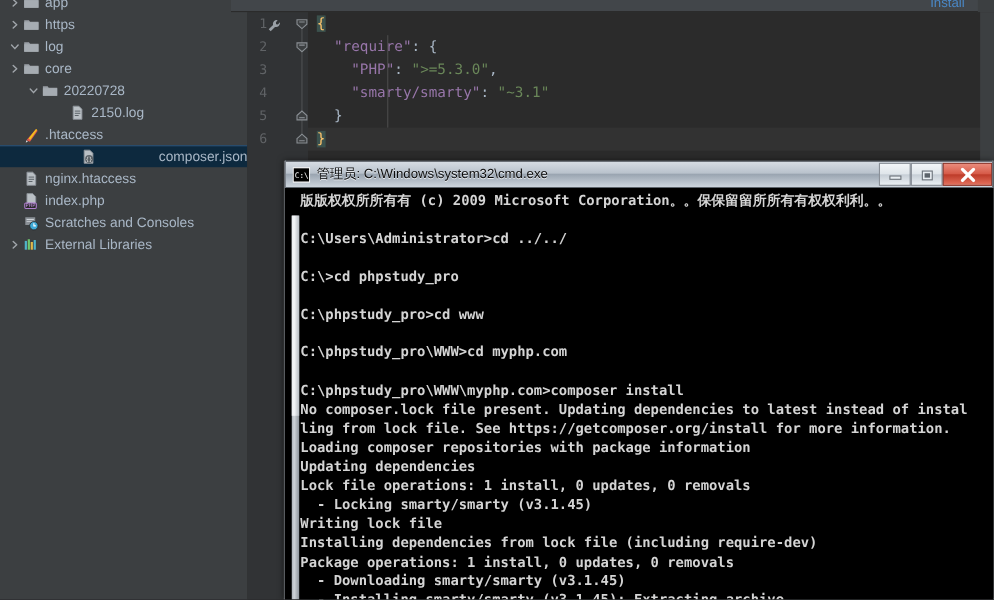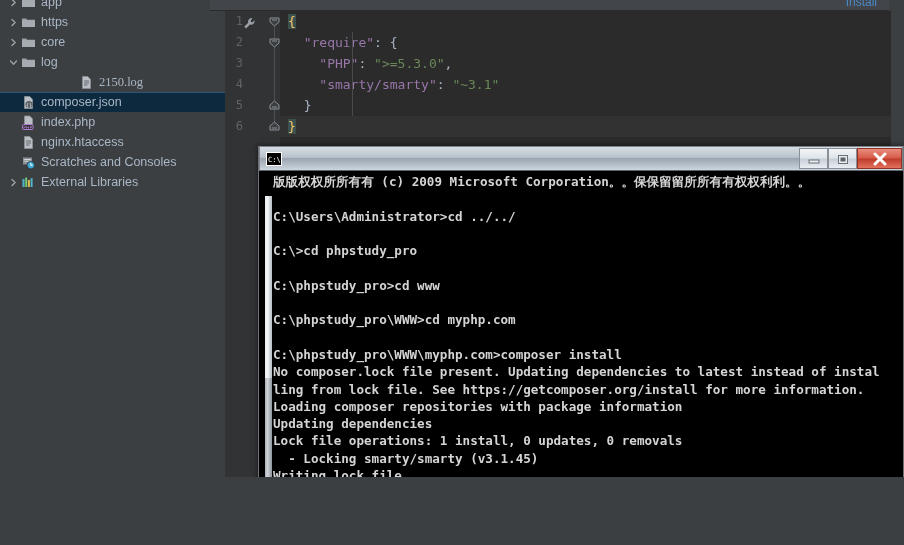--- a/index.html
+++ b/index.html
@@ -2,21 +2,21 @@
 <html><head>
 <meta charset="utf-8">
 <style>
   * { box-sizing: border-box; margin: 0; padding: 0; }
   html, body {
     width: 904px; height: 545px;
     overflow: hidden;
     background: #3c3f41;
     font-family: "DejaVu Sans", sans-serif;
   }
-  #root { position: relative; width: 904px; height: 477px; overflow: hidden; }
+  #root { position: relative; width: 904px; height: 545px; overflow: hidden; }
 
   
   .ide-topbar {
     position: absolute; left: 210px; top: 0; width: 679px; height: 11px;
     background: #42464a; border-bottom: 1px solid #2b2b2b;
   }
   .install-link {
     position: absolute; right: 12px; top: -5px;
     color: #4a88c7; font-size: 12px; font-family: "Liberation Sans", sans-serif;
     white-space: nowrap;
@@ -26,38 +26,38 @@
   .sidebar {
     position: absolute; left: 0; top: 0; width: 225px; height: 545px;
     background: #3c3f41; overflow: hidden;
   }
   .tree-row {
     position: relative; display: flex; align-items: center;
     height: 20px; padding-left: 6px; white-space: nowrap;
     color: #a9b7c6; font-size: 12.5px;
     font-family: "Liberation Sans", sans-serif;
   }
-  .tree-row.selected { background: #0d293e; }
+  .tree-row.selected { background: #0d293e; justify-content: space-between; }
   .tree-row.selected::before {
     content: ""; position: absolute; left: 0; right: 0; top: 0;
     height: 1px; background: #2f5578;
   }
   .arrow {
     width: 14px; flex: 0 0 14px; text-align: center;
     color: #9a9a9a; font-size: 9px; line-height: 1;
   }
   .arrow svg { display: block; margin: 0 auto; }
   .ico { width: 17px; flex: 0 0 17px; display: flex; align-items: center; justify-content: center; }
   .ico svg { display: block; }
   .lbl { padding-left: 4px; }
 
   
   .ind1 { padding-left: 6px; }
   .ind2 { padding-left: 23px; }
-  .ind3 { padding-left: 64px; font-family: Liberation Serif, serif; }
+  .ind3 { padding-left: 48px; }
 
   
   .editor {
     position: absolute; left: 225px; top: 11px; width: 679px; height: 534px;
     background: #2b2b2b;
   }
   .gutter {
     position: absolute; left: 0; top: 0; width: 55px; height: 100%;
     background: #313335;
   }
@@ -184,86 +184,111 @@
             <svg width="15" height="15" viewBox="0 0 15 15">
               <path d="M1 3.5h4.3l1 1.2H14v7.3H1z" fill="#9aa0a6"></path>
               <path d="M1 5.2h13v6.8H1z" fill="#a6acb2"></path>
             </svg>
           </span>
           <span class="lbl">https</span>
         </div>
         <div class="tree-row ind1">
           <span class="arrow">
             <svg width="9" height="9" viewBox="0 0 9 9">
-              <path d="M3 1.5 L6.2 4.5 L3 7.5" stroke="#a0a5aa" stroke-width="1.3" fill="none" stroke-linecap="round" stroke-linejoin="round"></path>
+              <path d="M1.5 3 L4.5 6.2 L7.5 3" stroke="#a0a5aa" stroke-width="1.3" fill="none" stroke-linecap="round" stroke-linejoin="round"></path>
             </svg>
           </span>
           <span class="ico">
             <svg width="15" height="15" viewBox="0 0 15 15">
               <path d="M1 3.5h4.3l1 1.2H14v7.3H1z" fill="#9aa0a6"></path>
               <path d="M1 5.2h13v6.8H1z" fill="#a6acb2"></path>
             </svg>
           </span>
-          <span class="lbl">core</span>
-        </div>
-        <div class="tree-row ind1">
-          <span class="arrow">
-            <svg width="9" height="9" viewBox="0 0 9 9">
-              <path d="M1.5 3 L4.5 6.2 L7.5 3" stroke="#a0a5aa" stroke-width="1.3" fill="none" stroke-linecap="round" stroke-linejoin="round"></path>
+          <span class="lbl">log</span>
+        </div>
+        <div class="tree-row ind1">
+          <span class="arrow">
+            <svg width="9" height="9" viewBox="0 0 9 9">
+              <path d="M3 1.5 L6.2 4.5 L3 7.5" stroke="#a0a5aa" stroke-width="1.3" fill="none" stroke-linecap="round" stroke-linejoin="round"></path>
             </svg>
           </span>
           <span class="ico">
             <svg width="15" height="15" viewBox="0 0 15 15">
               <path d="M1 3.5h4.3l1 1.2H14v7.3H1z" fill="#9aa0a6"></path>
               <path d="M1 5.2h13v6.8H1z" fill="#a6acb2"></path>
             </svg>
           </span>
-          <span class="lbl">log</span>
+          <span class="lbl">core</span>
+        </div>
+        <div class="tree-row ind2">
+          <span class="arrow">
+            <svg width="9" height="9" viewBox="0 0 9 9">
+              <path d="M1.5 3 L4.5 6.2 L7.5 3" stroke="#a0a5aa" stroke-width="1.3" fill="none" stroke-linecap="round" stroke-linejoin="round"></path>
+            </svg>
+          </span>
+          <span class="ico">
+            <svg width="15" height="15" viewBox="0 0 15 15">
+              <path d="M1 3.5h4.3l1 1.2H14v7.3H1z" fill="#9aa0a6"></path>
+              <path d="M1 5.2h13v6.8H1z" fill="#a6acb2"></path>
+            </svg>
+          </span>
+          <span class="lbl">20220728</span>
         </div>
         <div class="tree-row ind3">
           <span class="arrow"></span>
           <span class="ico">
             <svg width="15" height="15" viewBox="0 0 15 15">
               <path d="M3.5 1.5h5.2l2.8 2.8v9.2h-8z" fill="#b9bfc4" stroke="#8a9096" stroke-width=".8"></path>
               <path d="M5 6h5M5 8h5M5 10h3.5" stroke="#5c6368" stroke-width=".9"></path>
             </svg>
           </span>
           <span class="lbl">2150.log</span>
+        </div>
+        <div class="tree-row ind1">
+          <span class="arrow"></span>
+          <span class="ico">
+            <svg width="15" height="15" viewBox="0 0 15 15">
+              <path d="M3 12.5 L11.5 2.5 l1.8 1.4 L6.2 13.8z" fill="#e05a4a"></path>
+              <path d="M5 10.8 L11.8 2.2 l1 .8 L6.6 12z" fill="#f0c419"></path>
+              <path d="M3 12.5l-.6 2 2-.7z" fill="#ddd"></path>
+            </svg>
+          </span>
+          <span class="lbl">.htaccess</span>
         </div>
         <div class="tree-row ind1 selected">
           <span class="arrow"></span>
           <span class="ico">
             <svg width="15" height="15" viewBox="0 0 15 15">
               <path d="M3.5 1.5h5.2l2.8 2.8v9.2h-8z" fill="#b9bfc4" stroke="#8a9096" stroke-width=".8"></path>
               <circle cx="8" cy="9.5" r="3.6" fill="#5c6368"></circle>
               <text x="8" y="11.6" font-family="DejaVu Sans, sans-serif" font-size="5" fill="#e6e6e6" text-anchor="middle">{}</text>
             </svg>
           </span>
           <span class="lbl">composer.json</span>
         </div>
         <div class="tree-row ind1">
           <span class="arrow"></span>
           <span class="ico">
             <svg width="15" height="15" viewBox="0 0 15 15">
+              <path d="M3.5 1.5h5.2l2.8 2.8v9.2h-8z" fill="#b9bfc4" stroke="#8a9096" stroke-width=".8"></path>
+              <path d="M5 6h5M5 8h5M5 10h3.5" stroke="#5c6368" stroke-width=".9"></path>
+            </svg>
+          </span>
+          <span class="lbl">nginx.htaccess</span>
+        </div>
+        <div class="tree-row ind1">
+          <span class="arrow"></span>
+          <span class="ico">
+            <svg width="15" height="15" viewBox="0 0 15 15">
               <path d="M3.5 1h5.2l2.8 2.8v6.4h-8z" fill="#b9bfc4" stroke="#8a9096" stroke-width=".8"></path>
               <rect x="1.5" y="9.5" width="10.5" height="5" rx="1" fill="#2b2b2b" stroke="#b07fd0" stroke-width="1"></rect>
               <text x="6.7" y="13.6" font-family="DejaVu Sans, sans-serif" font-size="4.6" fill="#c08fe0" text-anchor="middle">PHP</text>
             </svg>
           </span>
           <span class="lbl">index.php</span>
-        </div>
-        <div class="tree-row ind1">
-          <span class="arrow"></span>
-          <span class="ico">
-            <svg width="15" height="15" viewBox="0 0 15 15">
-              <path d="M3.5 1.5h5.2l2.8 2.8v9.2h-8z" fill="#b9bfc4" stroke="#8a9096" stroke-width=".8"></path>
-              <path d="M5 6h5M5 8h5M5 10h3.5" stroke="#5c6368" stroke-width=".9"></path>
-            </svg>
-          </span>
-          <span class="lbl">nginx.htaccess</span>
         </div>
         <div class="tree-row ind0">
           <span class="arrow"></span>
           <span class="ico">
             <svg width="15" height="15" viewBox="0 0 15 15">
               <path d="M2 2.5h9v7H2z" fill="#8a9096"></path>
               <path d="M3.2 4h6.6v.9H3.2zM3.2 5.8h6.6v.9H3.2z" fill="#cfd4d9"></path>
               <circle cx="9.8" cy="10.2" r="3.8" fill="#3fa9d6" stroke="#2b2b2b" stroke-width=".8"></circle>
               <path d="M9.8 8v2.3h1.8" stroke="#fff" stroke-width="1" fill="none"></path>
             </svg>
@@ -351,20 +376,21 @@
   </div>
 
   <div class="cmdwin">
     <div class="cmd-titlebar">
       <span class="cmd-title-icon">
         <svg width="16" height="16" viewBox="0 0 16 16">
           <rect x="0.5" y="1.5" width="15" height="13" fill="#000" stroke="#fff" stroke-width="1"></rect>
           <text x="2" y="11" font-family="DejaVu Sans Mono, monospace" font-size="7" fill="#fff">C:\</text>
         </svg>
       </span>
+      <span class="cmd-title-text">管理员: C:\Windows\system32\cmd.exe</span>
       <div class="cmd-buttons">
         <div class="cbtn">
           <svg width="14" height="10" viewBox="0 0 14 10">
               <rect x="2" y="6" width="10" height="3" fill="#e9eef2" stroke="#6a7178" stroke-width="1"></rect>
             </svg>
         </div>
         <div class="cbtn">
           <svg width="14" height="12" viewBox="0 0 14 12">
               <rect x="2.5" y="2.5" width="9" height="8" fill="#e9eef2" stroke="#6a7178" stroke-width="1"></rect>
               <rect x="4.5" y="4.5" width="5" height="4" fill="#5c636a"></rect>

